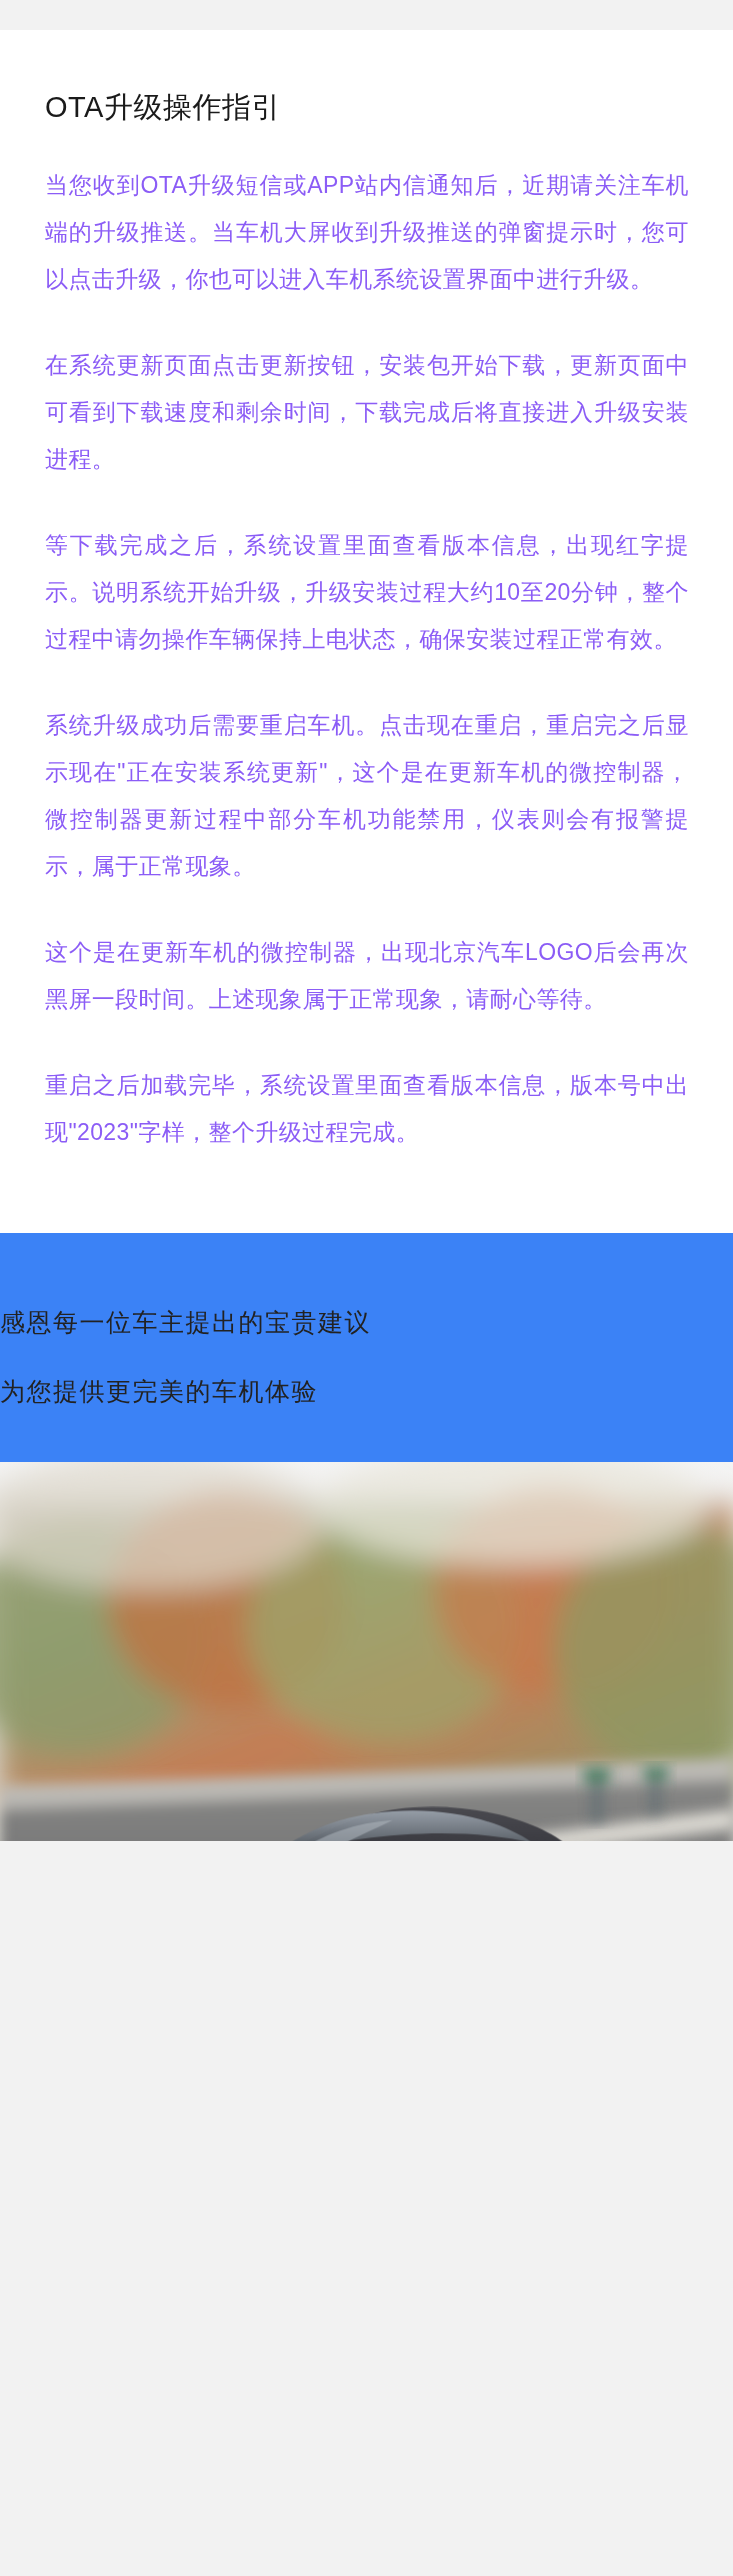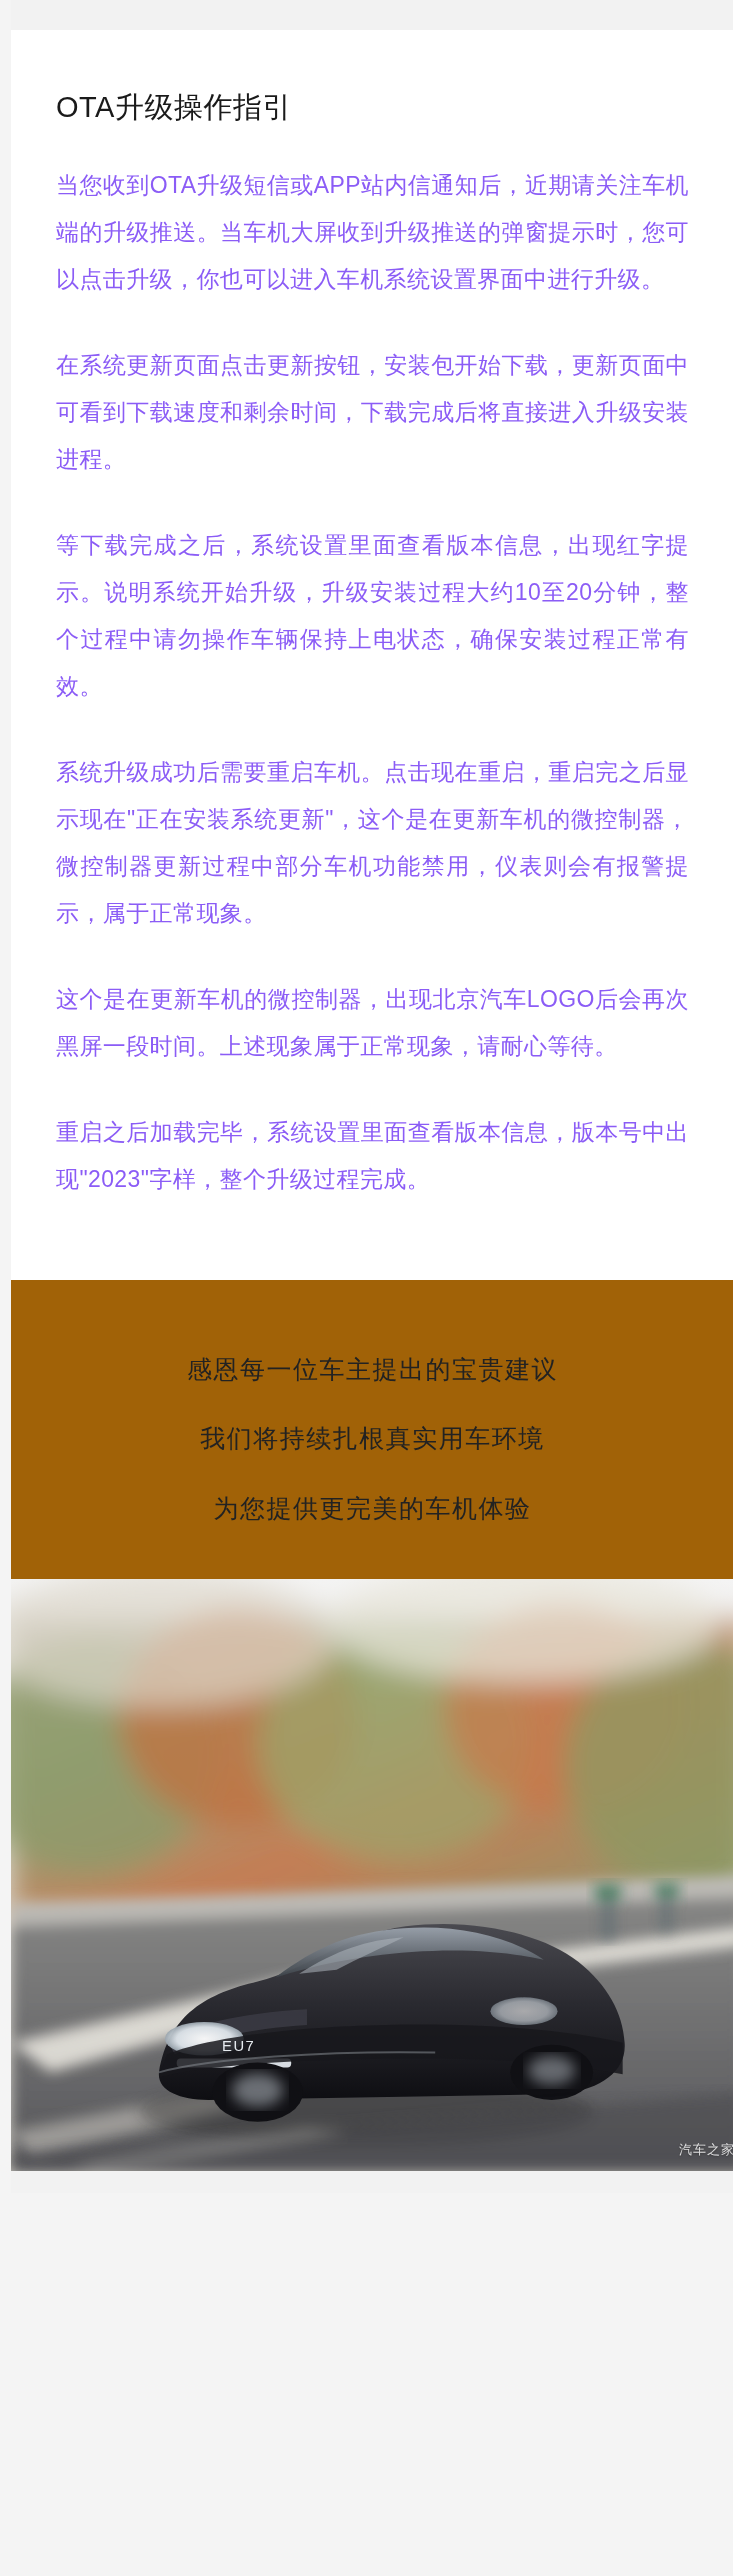--- a/index.html
+++ b/index.html
@@ -4,24 +4,23 @@
 <style>
   * { box-sizing: border-box; margin: 0; padding: 0; }
   html, body {
     width: 734px;
     background: #f2f2f2;
     font-family: "Liberation Sans", "DejaVu Sans", sans-serif;
   }
   .page {
     position: relative;
     width: 734px;
-    height: 2576px;
+    height: 1841px;
     background: #f4f4f4;
     overflow: hidden;
-    padding-left: 11px;
   }
   .top-strip {
     width: 100%;
     height: 30px;
     background: #f2f2f2;
   }
   .article {
     background: #ffffff;
     padding: 57px 45px 77px 45px;
   }
@@ -37,23 +36,23 @@
     font-size: 23px;
     line-height: 47px;
     color: #8b5cf6;
     letter-spacing: 0.4px;
     margin-bottom: 39px;
     text-align: justify;
   }
   .para:last-child { margin-bottom: 0; }
 
   .promo {
-    background: #a16207;
+    background: #3b82f6;
     padding: 73px 0 53px 0;
-    text-align: center;
+    text-align: left;
   }
   .promo-line {
     font-size: 25px;
     line-height: 1.35;
     color: #222222;
     letter-spacing: 1.5px;
     margin-bottom: 36px;
   }
   .promo-line:last-child { margin-bottom: 0; }
 
@@ -93,21 +92,20 @@
     <p class="para">当您收到OTA升级短信或APP站内信通知后，近期请关注车机端的升级推送。当车机大屏收到升级推送的弹窗提示时，您可以点击升级，你也可以进入车机系统设置界面中进行升级。</p>
     <p class="para">在系统更新页面点击更新按钮，安装包开始下载，更新页面中可看到下载速度和剩余时间，下载完成后将直接进入升级安装进程。</p>
     <p class="para">等下载完成之后，系统设置里面查看版本信息，出现红字提示。说明系统开始升级，升级安装过程大约10至20分钟，整个过程中请勿操作车辆保持上电状态，确保安装过程正常有效。</p>
     <p class="para">系统升级成功后需要重启车机。点击现在重启，重启完之后显示现在"正在安装系统更新"，这个是在更新车机的微控制器，微控制器更新过程中部分车机功能禁用，仪表则会有报警提示，属于正常现象。</p>
     <p class="para">这个是在更新车机的微控制器，出现北京汽车LOGO后会再次黑屏一段时间。上述现象属于正常现象，请耐心等待。</p>
     <p class="para">重启之后加载完毕，系统设置里面查看版本信息，版本号中出现"2023"字样，整个升级过程完成。</p>
   </div>
 
   <div class="promo">
     <div class="promo-line">感恩每一位车主提出的宝贵建议</div>
-    <div class="promo-line">我们将持续扎根真实用车环境</div>
     <div class="promo-line">为您提供更完美的车机体验</div>
   </div>
 
   <div class="hero">
     <svg viewBox="0 0 744 600" preserveAspectRatio="none">
       <defs>
         <linearGradient id="skyGrad" x1="0" y1="0" x2="0" y2="1">
           <stop offset="0%" stop-color="#f4f4f4"></stop>
           <stop offset="35%" stop-color="#e6e3dc"></stop>
           <stop offset="100%" stop-color="#cfcdc4"></stop>

